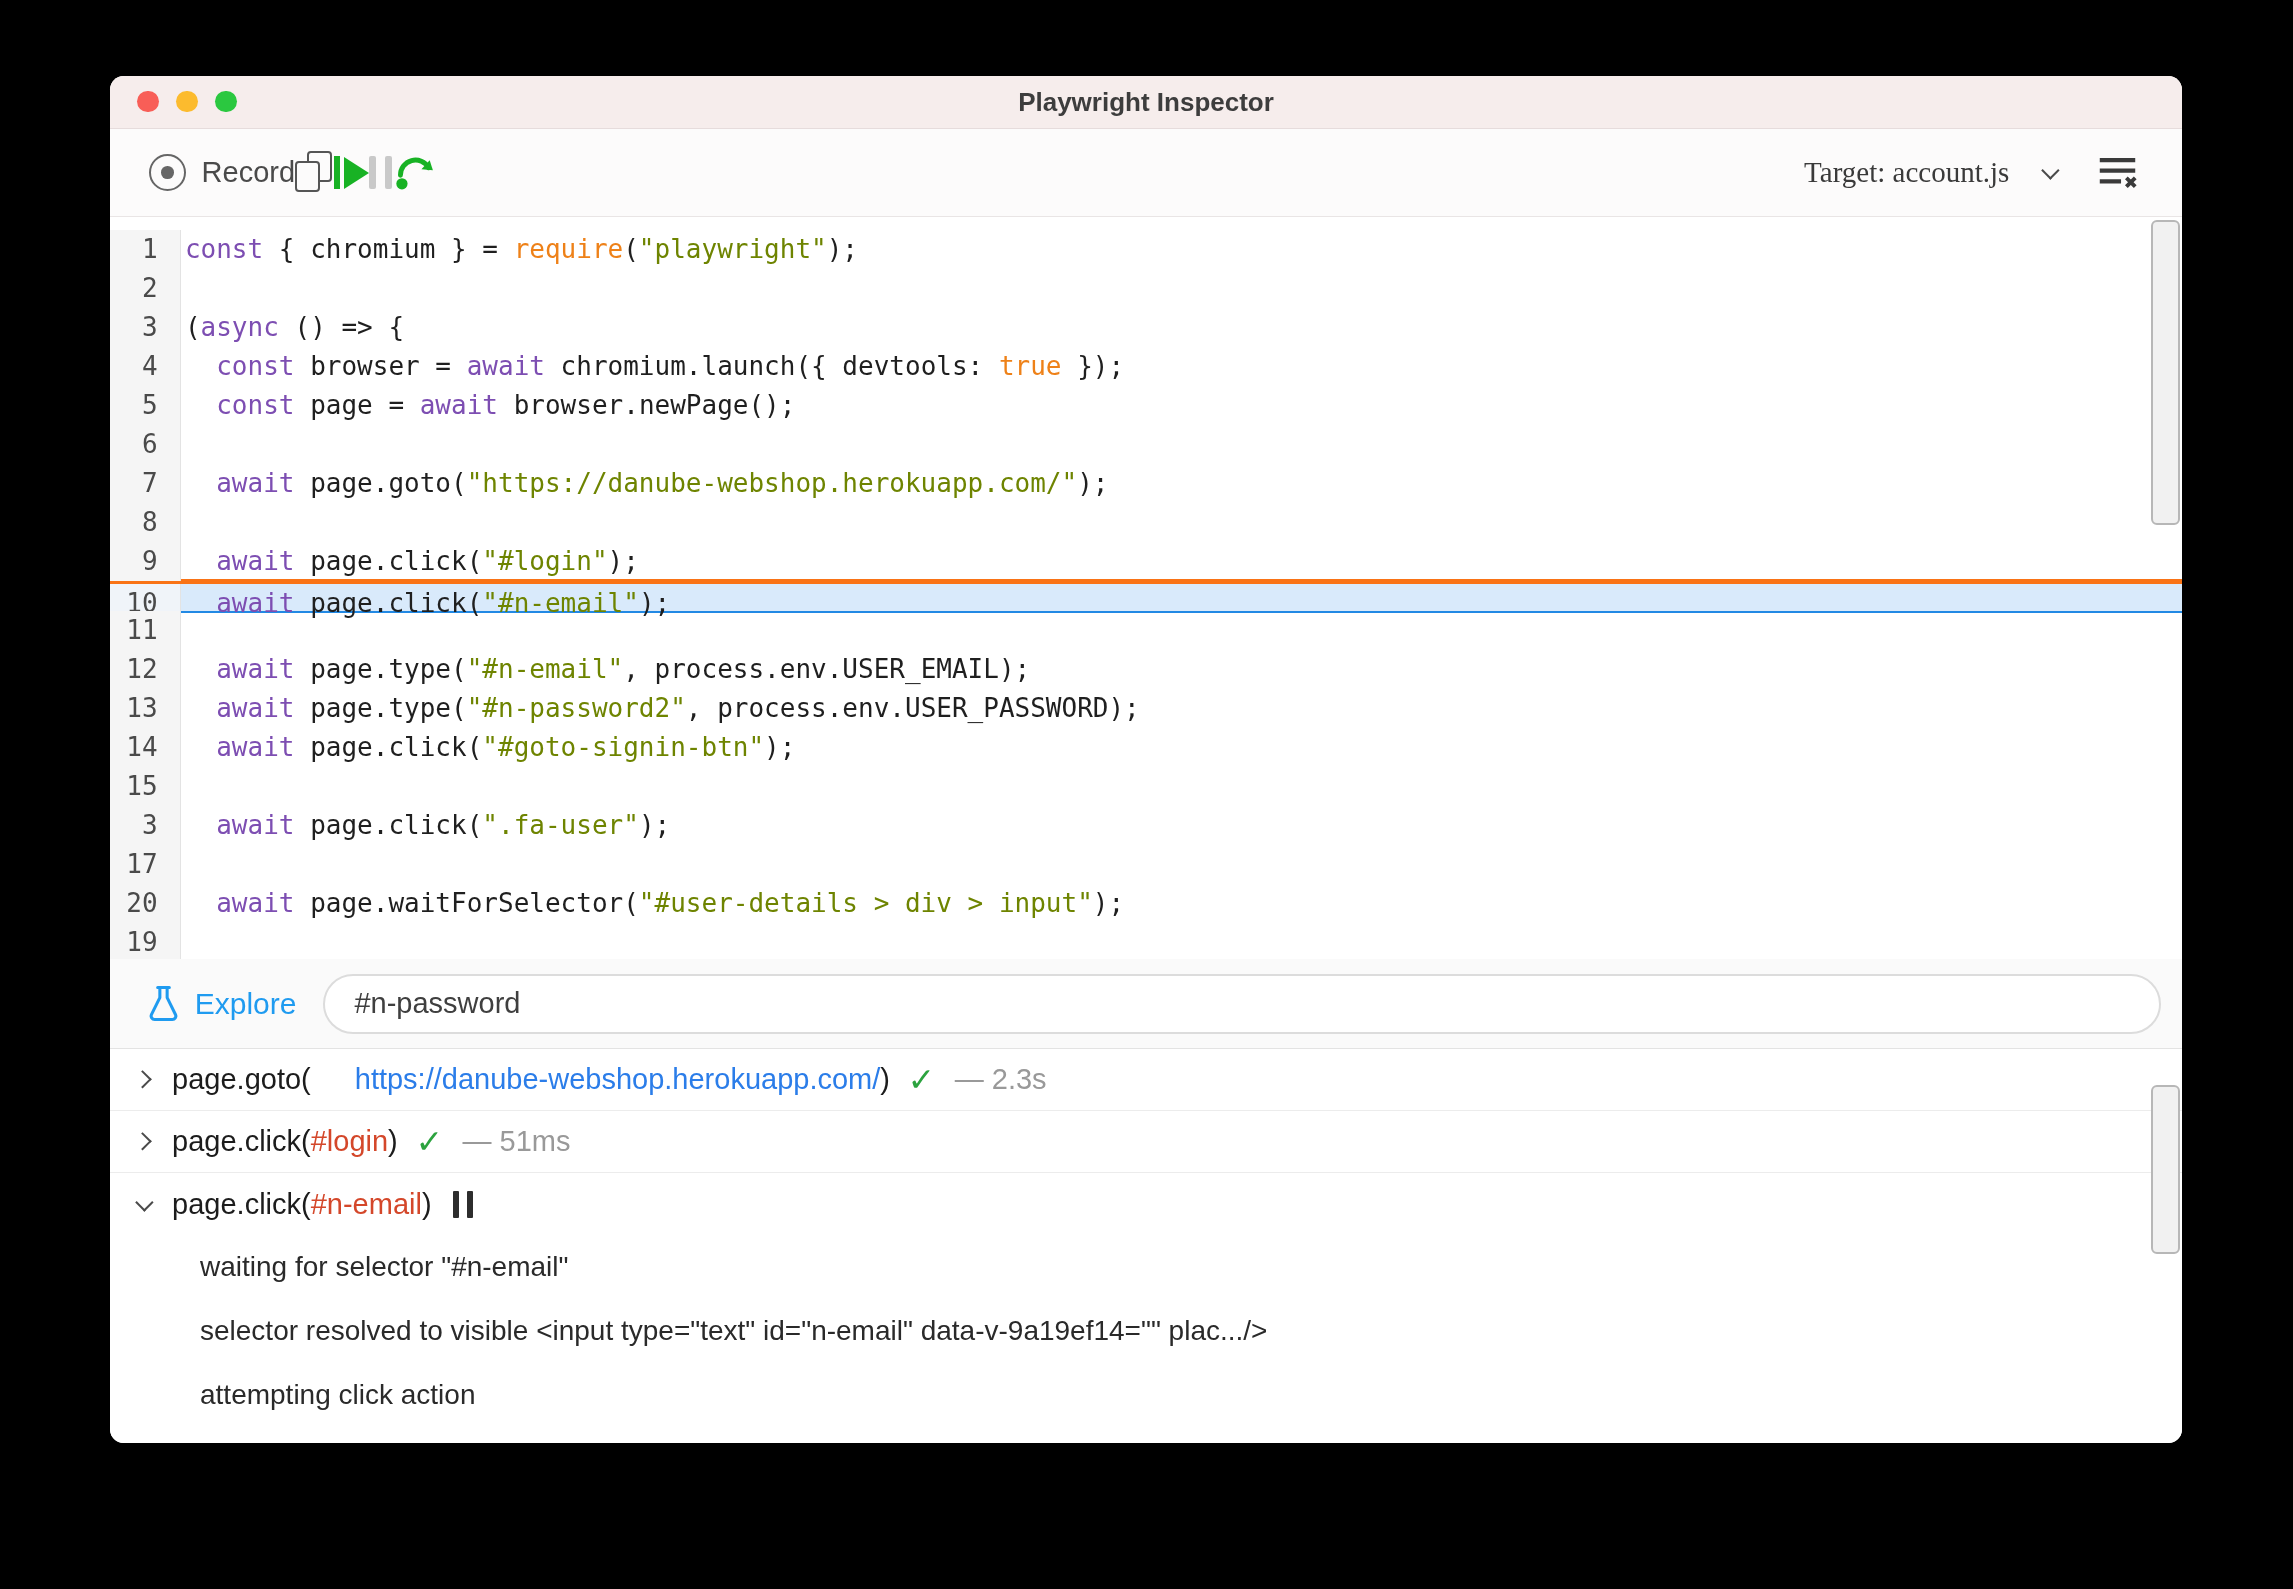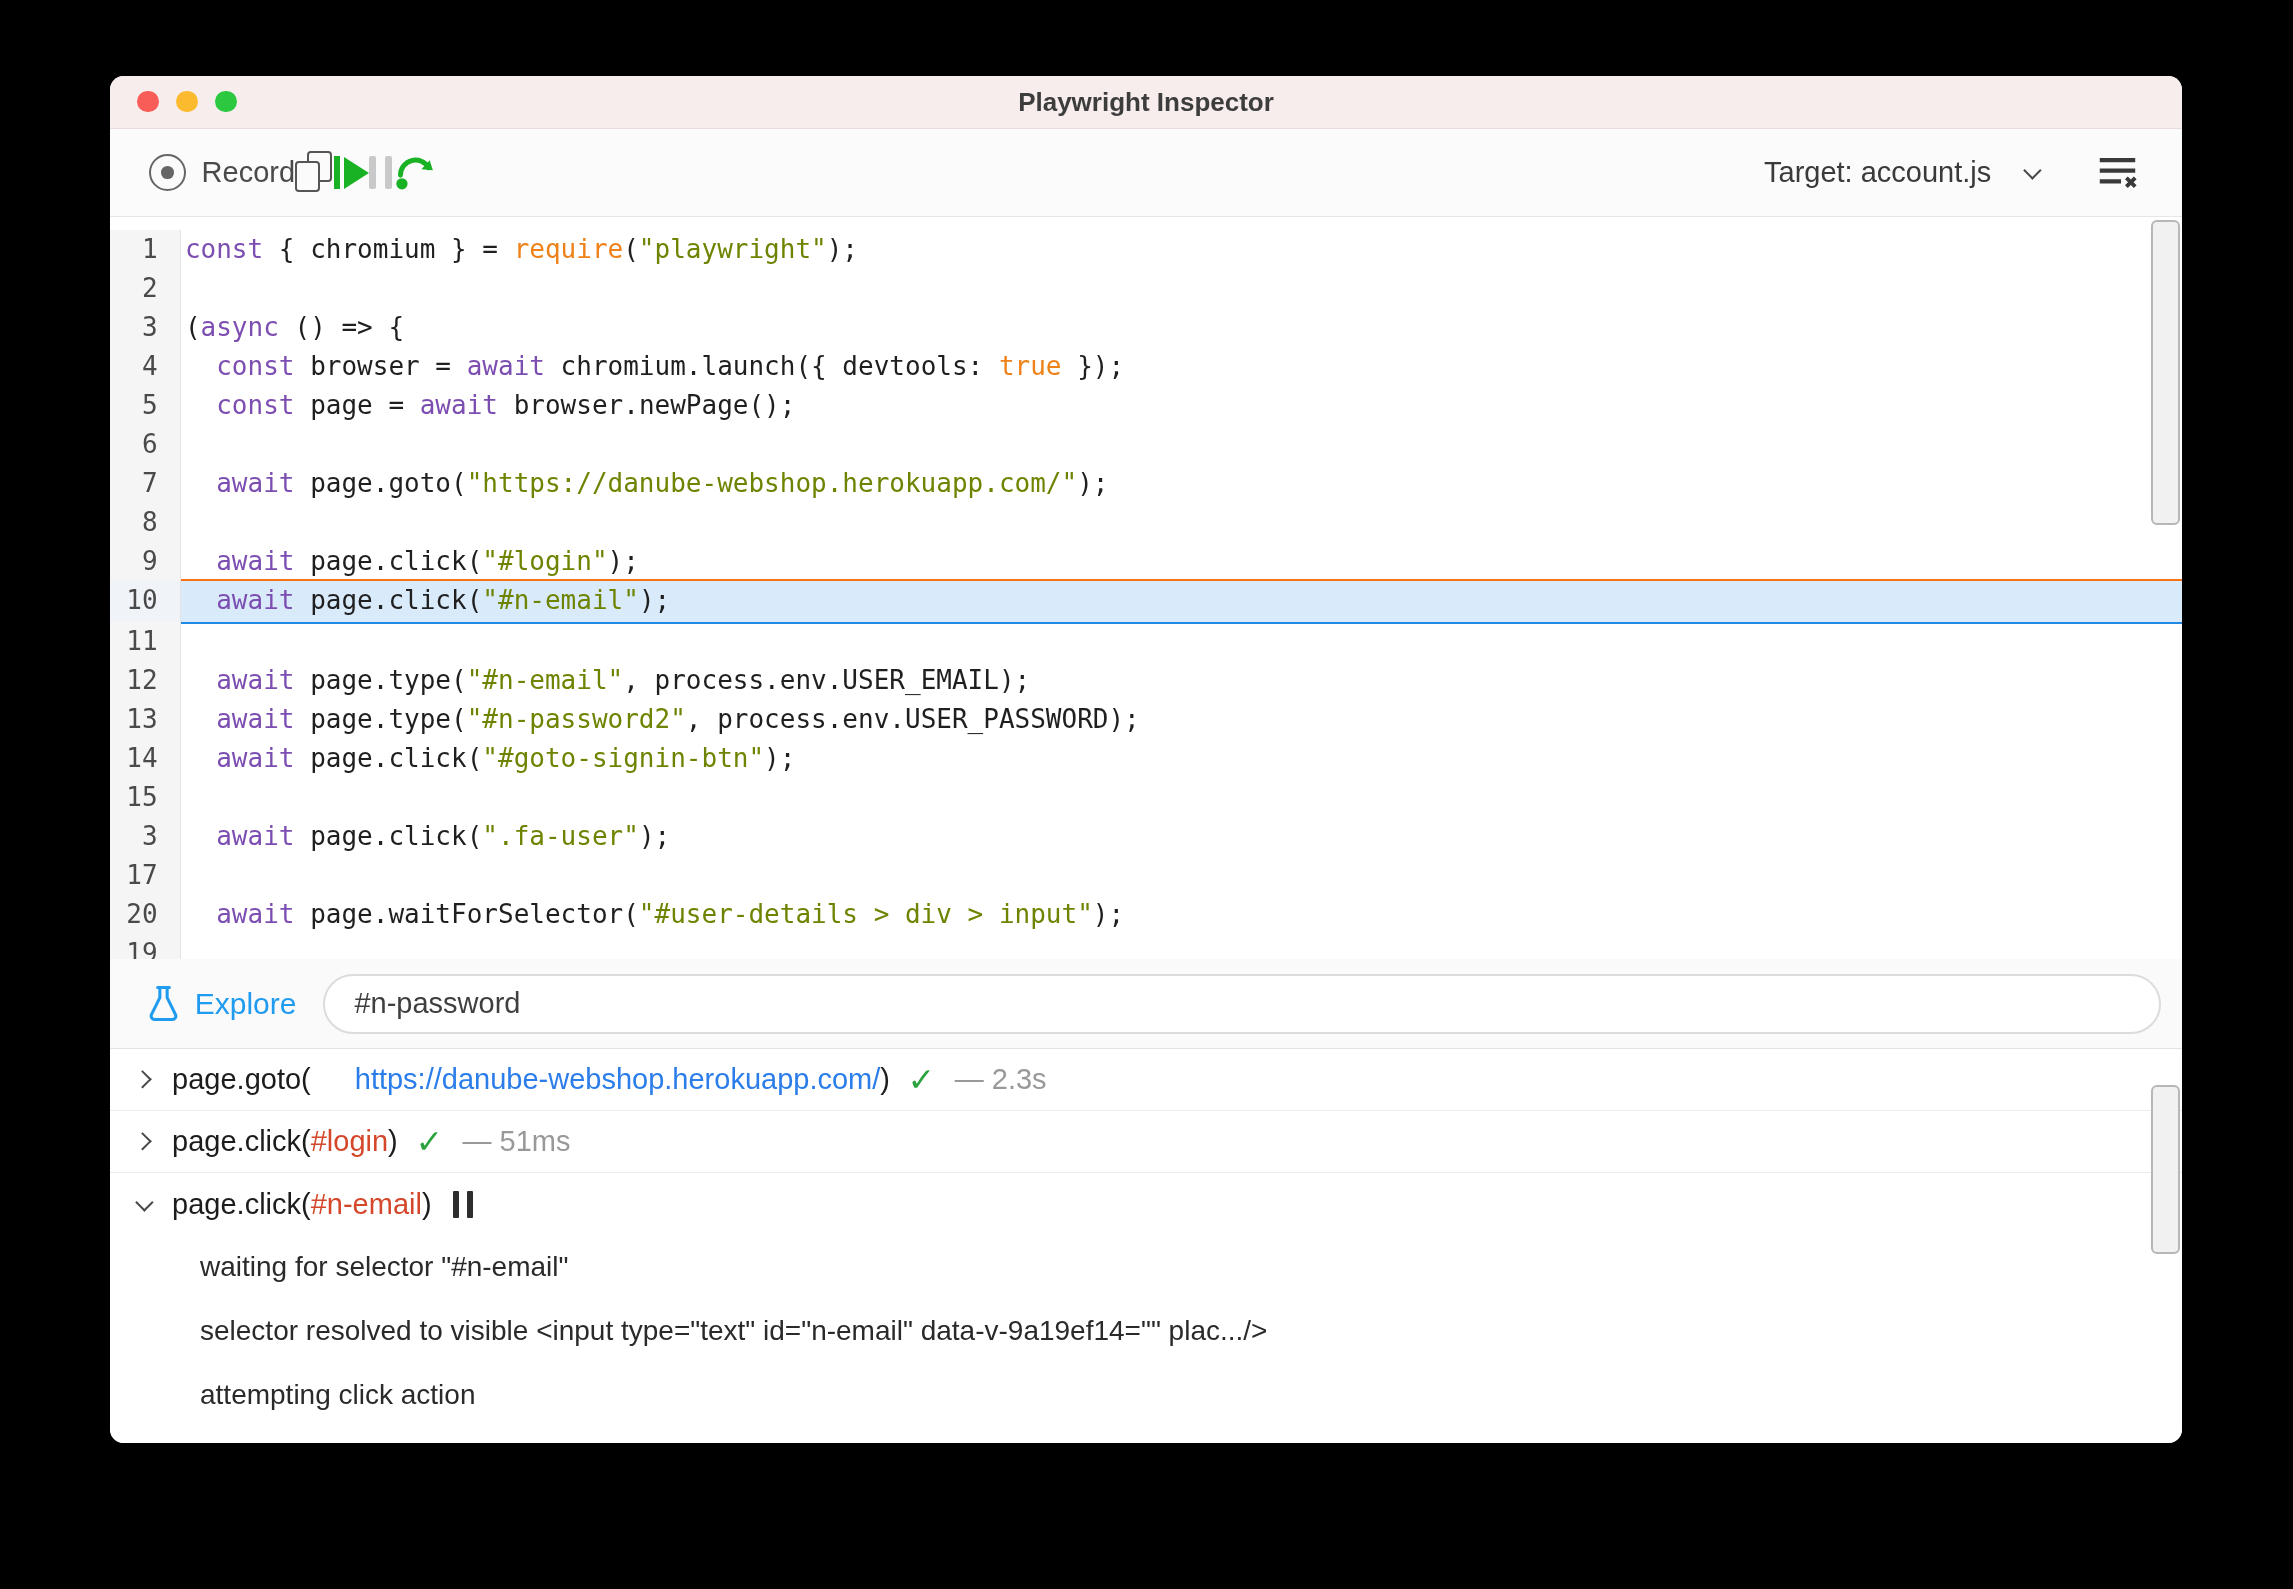--- a/index.html
+++ b/index.html
@@ -30,33 +30,33 @@
   .record-label{font-size:29px;color:#4a4a4a;}
   .copy-icon{position:relative;width:39px;height:43px;}
   .copy-icon .pg{position:absolute;border:2.9px solid #555;border-radius:3.9px;background:#fcfbfb;}
   .copy-icon .back{left:11.7px;top:0;width:25px;height:31px;}
   .copy-icon .front{left:0;top:9.8px;width:25px;height:31px;}
   .play-icon{display:flex;align-items:center;gap:3.9px;}
   .play-icon .bar{width:5.9px;height:33px;background:#18b224;}
   .play-icon .tri{width:0;height:0;border-left:25px solid #18b224;border-top:16.6px solid transparent;border-bottom:16.6px solid transparent;}
   .pause-icon{display:flex;gap:9.8px;}
   .pause-icon .bar{width:6.8px;height:33px;background:#c9c9c9;border-radius:2px;}
-  .tb-right{margin-left:auto;display:flex;align-items:center;gap:59px;}
+  .tb-right{margin-left:auto;display:flex;align-items:center;gap:41px;font-family:Liberation Serif, serif;}
   .target-select{display:flex;align-items:center;gap:33px;font-size:29px;color:#3a3a3a;}
   .chev{display:inline-block;width:12.7px;height:12.7px;border-right:2.9px solid #4a4a4a;border-bottom:2.9px solid #4a4a4a;}
   .chev.down{transform:rotate(45deg) translateY(-2.9px);}
   .chev.right{transform:rotate(-45deg);}
   
   .editor{flex:0 0 742px;background:#fff;position:relative;overflow:hidden;padding-top:12.7px;
           font-family:"DejaVu Sans Mono",monospace;font-size:26px;}
   .line{display:flex;height:39px;line-height:39px;white-space:pre;}
   .gutter{flex:0 0 71px;background:#f5f5f5;border-right:1px solid #e3e3e3;
           text-align:right;padding-right:22.4px;color:#4a4a4a;}
   .codetxt{flex:1;padding-left:3.9px;}
-  .line.hl{height:45px;margin-top:-2px;margin-bottom:-2px;border-top:2px solid #f97316;border-bottom:2px solid #2289e4;line-height:39px;}
+  .line.hl{height:34px;margin-top:-2px;margin-bottom:-2px;border-top:5px solid #f97316;border-bottom:2px solid #2289e4;line-height:39px;}
   .line.hl .codetxt{background:#d9eafb;}
   .line.hl .gutter{background:#f0f4f9;}
   .tk-k{color:#7d4eb2;}
   .tk-f{color:#ee8118;}
   .tk-a{color:#ee8118;}
   .tk-s{color:#6e8400;}
   .tk-d{color:#1f1f1f;}
   .scroll-thumb{position:absolute;right:2px;width:29px;background:#f1f1f1;border:2px solid #b7b7b7;border-radius:5.9px;}
   .editor .scroll-thumb{top:2.9px;height:305px;}
   

